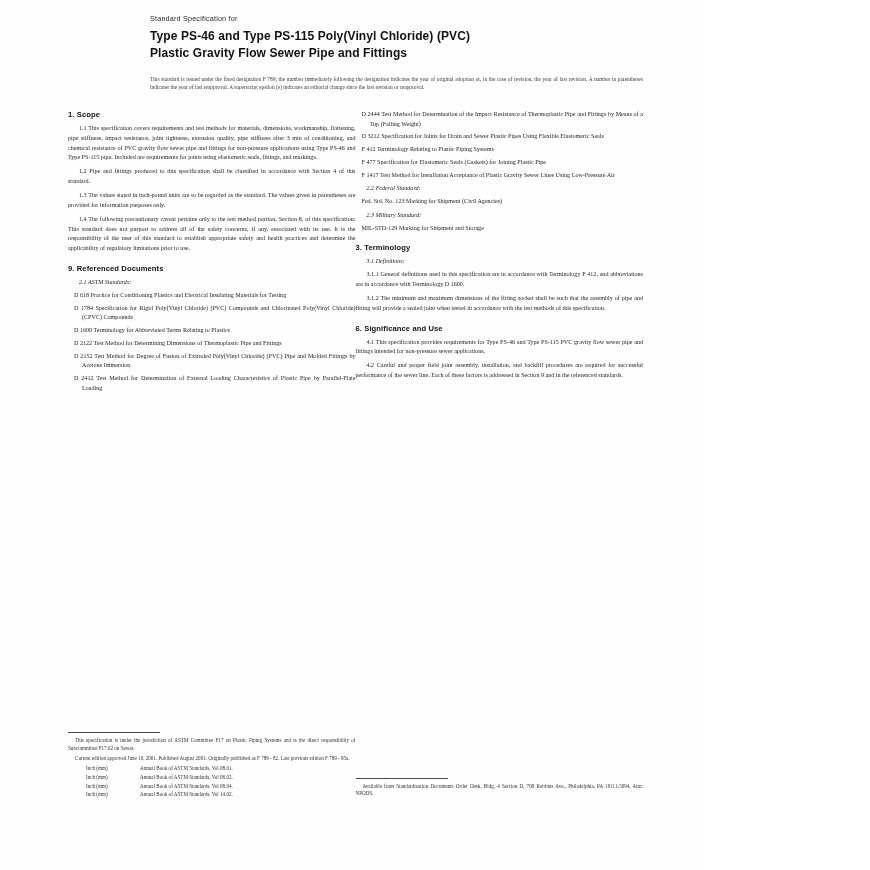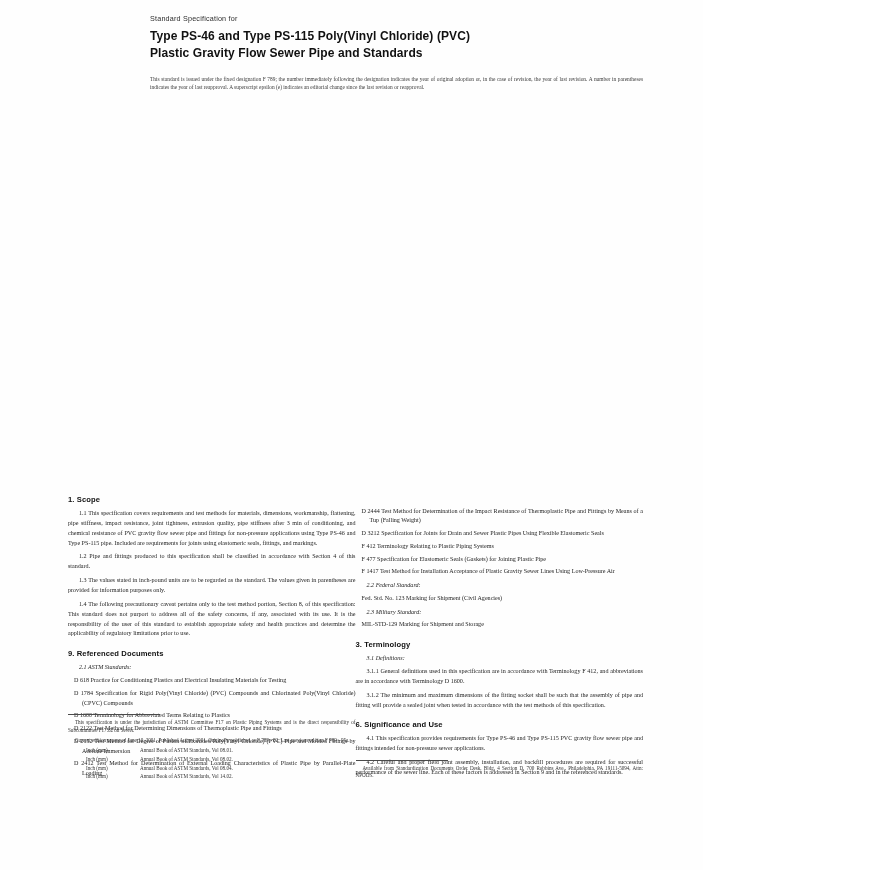--- a/index.html
+++ b/index.html
@@ -55,22 +55,22 @@
     font-size: 5.4px;
     line-height: 1.55;
     color: #3a3a3a;
     text-align: justify;
     font-family: "Liberation Serif", serif;
   }
 
   
   .columns {
     display: flex;
+    margin-top: 18px;
     height: 690px;
-    align-items: flex-end;
   }
   .col {
     width: 368px;
     position: relative;
   }
   .col.left { padding-left: 6px; }
 
   h2.sec {
     font-family: "Liberation Sans", sans-serif;
     font-weight: bold;
@@ -143,21 +143,21 @@
 </style>
 </head>
 <body>
 
 <div class="page">
 
   <div class="header">
     <div class="desig-line">Standard Specification for</div>
     <div class="title">
       <span class="sub">Type PS-46 and Type PS-115 Poly(Vinyl Chloride) (PVC)</span>
-      <span class="sub">Plastic Gravity Flow Sewer Pipe and Standards</span>
+      <span class="sub">Plastic Gravity Flow Sewer Pipe and Fittings</span>
     </div>
   </div>
 
   <div class="headnote">This standard is issued under the fixed designation F 789; the number immediately following the designation indicates the year of original adoption or, in the case of revision, the year of last revision. A number in parentheses indicates the year of last reapproval. A superscript epsilon (e) indicates an editorial change since the last revision or reapproval.</div>
 
   <div class="columns">
 
     <div class="col left">
 
       <h2 class="sec first">1. Scope</h2>

